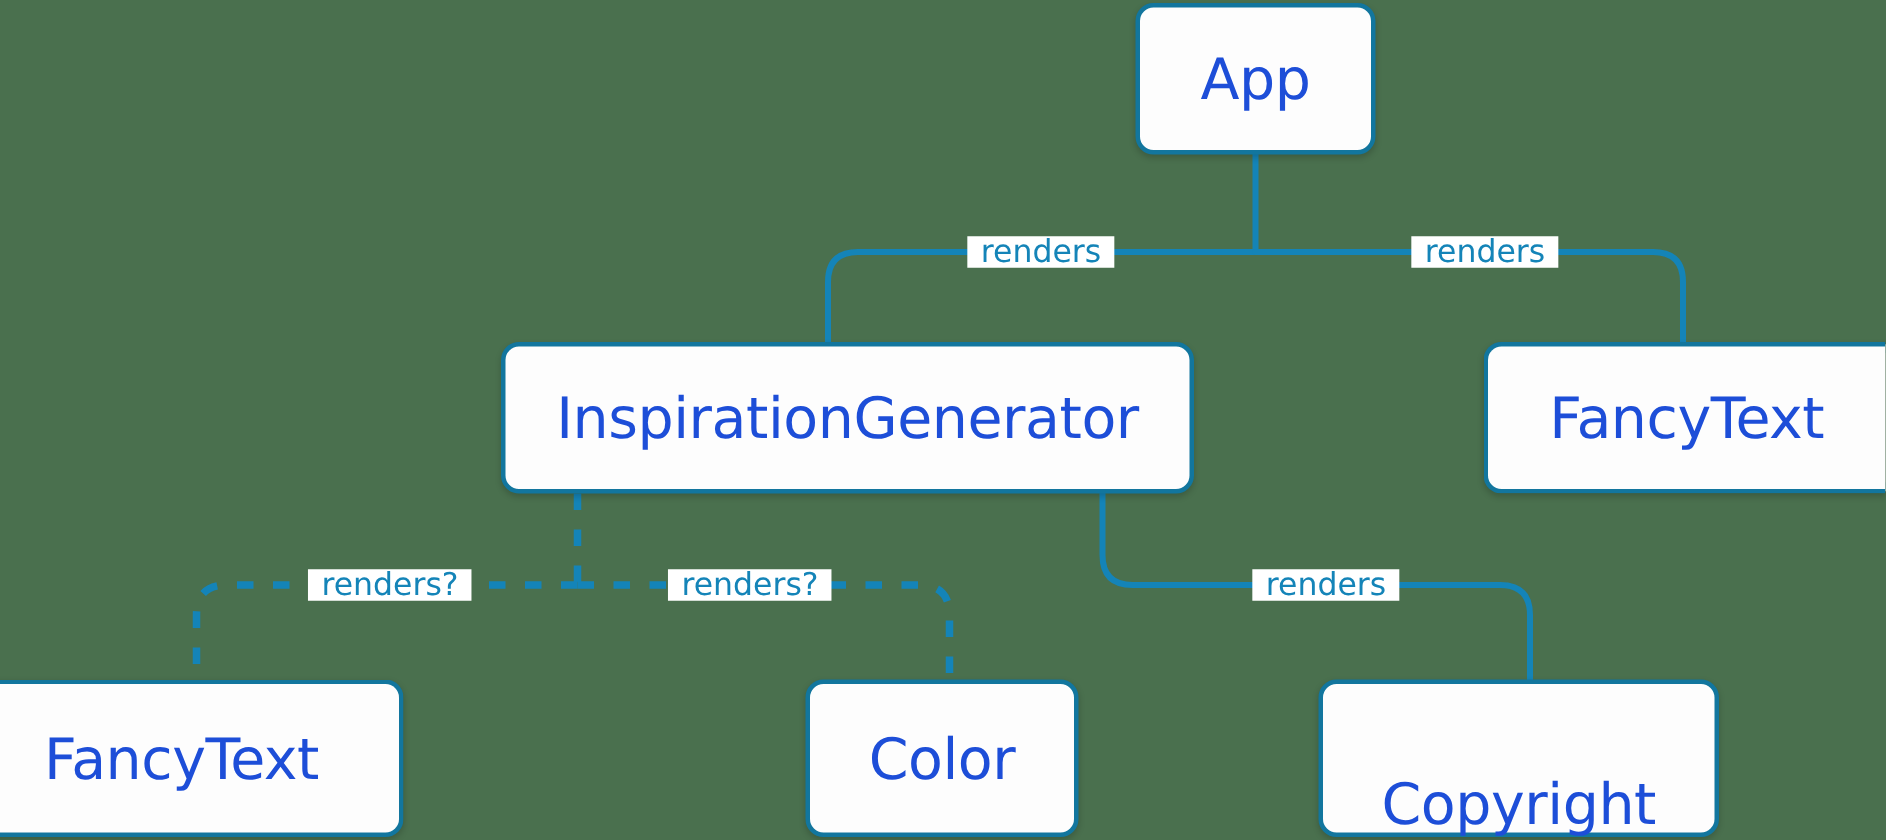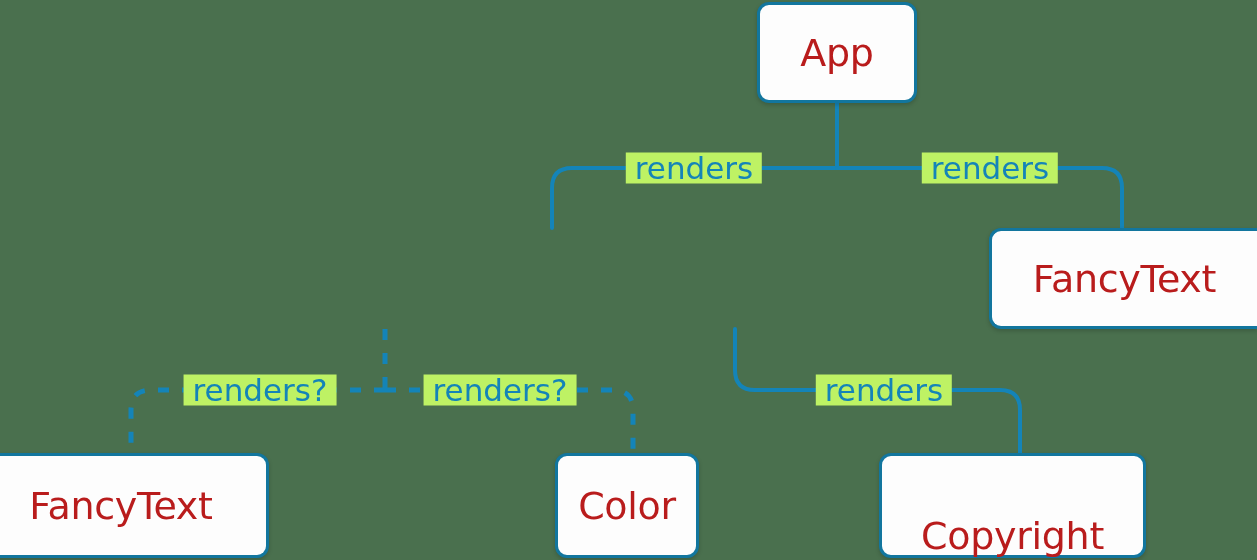--- a/index.html
+++ b/index.html
@@ -34,42 +34,42 @@
     background: #fdfdfd;
     border: 3px solid #12769e;
     border-radius: 12px;
     box-sizing: border-box;
     display: flex;
     align-items: center;
     justify-content: center;
     box-shadow: 0 2px 4px rgba(0,0,0,0.18);
   }
   .node-label {
-    color: #b91c1c;
+    color: #1d4ed8;
     font-size: 38px;
     line-height: 1;
     letter-spacing: -0.3px;
     white-space: nowrap;
   }
   .edge-label {
     position: absolute;
     color: #1484b8;
-    font-size: 31px;
+    font-size: 21px;
     line-height: 1;
     white-space: nowrap;
-    background: #bef264;
+    background: #ffffff;
     padding: 0 9px;
     transform: translate(-50%, -50%);
   }
   
   #node-app            { left: 757px;  top: 2px;   width: 160px; height: 101px; }
   #node-inspiration    { left: 334px;  top: 228px; width: 462px; height: 101px; }
   #node-fancytext-top  { left: 989px;  top: 228px; width: 268px; height: 101px; border-right: none; border-top-right-radius: 0; border-bottom-right-radius: 0; }
   #node-fancytext-bot  { left: -24px;  top: 453px; width: 293px; height: 105px; border-left: none; border-top-left-radius: 0; border-bottom-left-radius: 0; }
-  #node-color          { left: 555px;  top: 453px; width: 144px; height: 105px; }
+  #node-color          { left: 537px;  top: 453px; width: 182px; height: 105px; }
   #node-copyright      { left: 879px;  top: 453px; width: 267px; height: 105px; align-items: flex-end; }
 </style>
 </head>
 <body>
 
 <div id="diagram">
 
   <svg class="edges" viewBox="0 0 1257 560" width="1257" height="560" xmlns="http://www.w3.org/2000/svg">
 
     <path d="M 837 103 L 837 168" fill="none" stroke="#1484b8" stroke-width="4" stroke-linecap="round"></path>
@@ -90,20 +90,23 @@
   <div class="edge-label" style="left:694px; top:168px;">renders</div>
   <div class="edge-label" style="left:990px; top:168px;">renders</div>
   <div class="edge-label" style="left:260px; top:390px;">renders?</div>
   <div class="edge-label" style="left:500px; top:390px;">renders?</div>
   <div class="edge-label" style="left:884px; top:390px;">renders</div>
 
   <div class="node" id="node-app">
     <span class="node-label">App</span>
   </div>
 
+  <div class="node" id="node-inspiration">
+    <span class="node-label">InspirationGenerator</span>
+  </div>
 
   <div class="node" id="node-fancytext-top">
     <span class="node-label">FancyText</span>
   </div>
 
   <div class="node" id="node-fancytext-bot">
     <span class="node-label">FancyText</span>
   </div>
 
   <div class="node" id="node-color">

